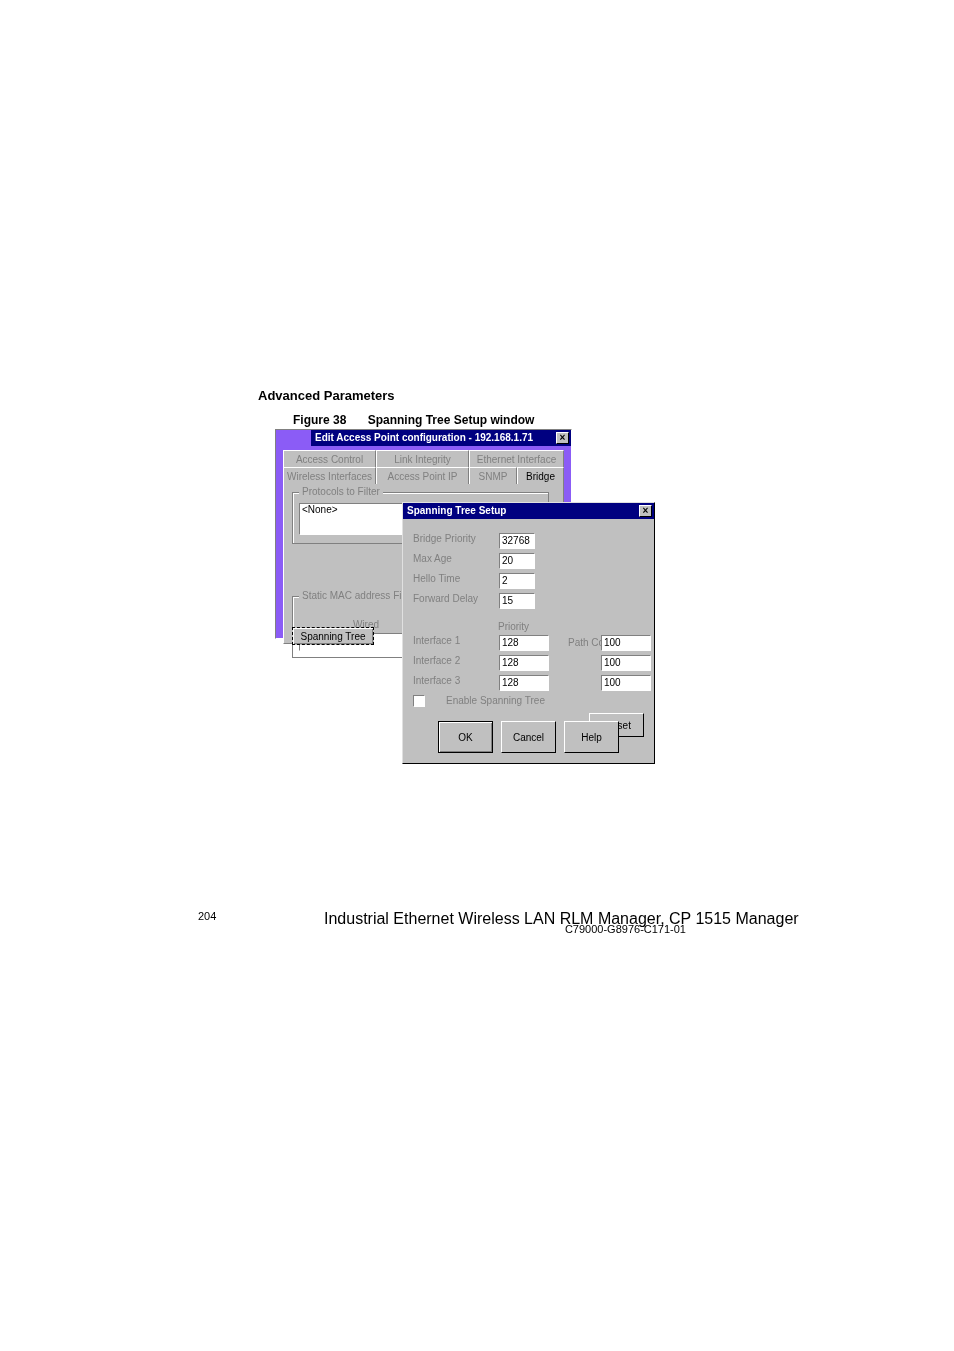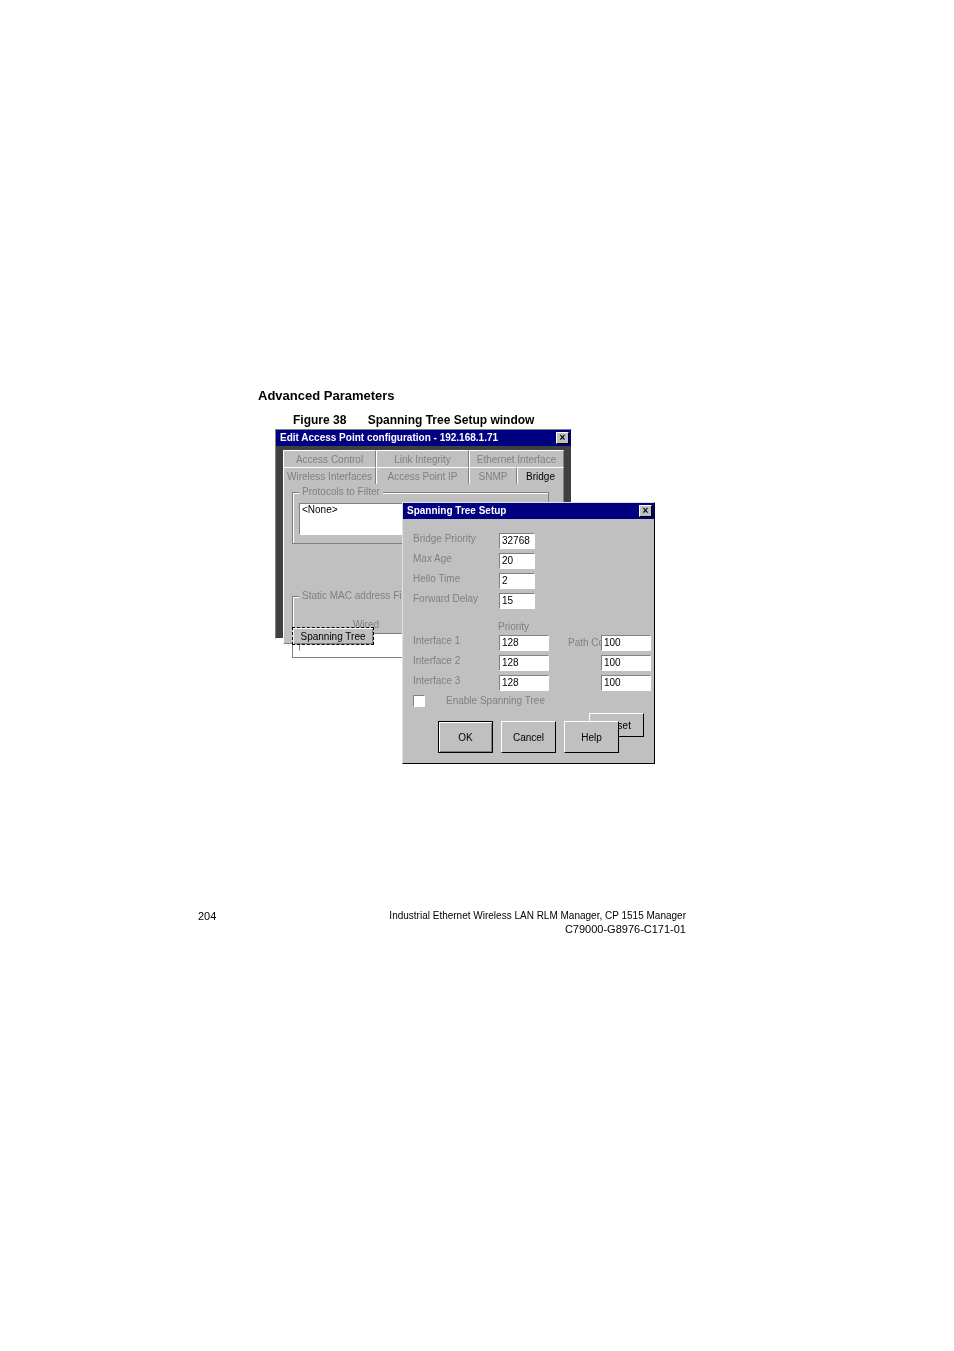--- a/index.html
+++ b/index.html
@@ -26,28 +26,29 @@
     padding-left: 18px;
   }
   .figure-caption .fig-label { font-weight: bold; margin-right: 18px; }
   .figure-caption .fig-title { font-weight: bold; }
   .screenshot {
     position: absolute;
     left: 275px;
     top: 429px;
     width: 297px;
     height: 210px;
-    background: #404040;
+    background: #8b5cf6;
     border-top: 1px solid #808080;
     border-left: 1px solid #808080;
     border-right: 1px solid #fff;
     border-bottom: 1px solid #fff;
     font-family: Tahoma, Arial, sans-serif;
     font-size: 10px;
     overflow: visible;
+    padding-left: 35px;
   }
   .titlebar {
     background: #000080;
     color: #fff;
     height: 16px;
     line-height: 16px;
     padding-left: 4px;
     font-size: 10px;
     font-weight: bold;
     display: flex;
@@ -227,21 +228,21 @@
     position: absolute;
     left: 198px;
     top: 910px;
     font-size: 11px;
   }
   .footer-line1 {
     position: absolute;
     right: 268px;
     left: 324px;
     top: 910px;
-    font-size: 10px;
+    font-size: 16px;
     text-align: right;
     white-space: nowrap;
   }
   .footer-line2 {
     position: absolute;
     right: 268px;
     left: 324px;
     top: 923px;
     font-size: 11px;
     text-align: right;

